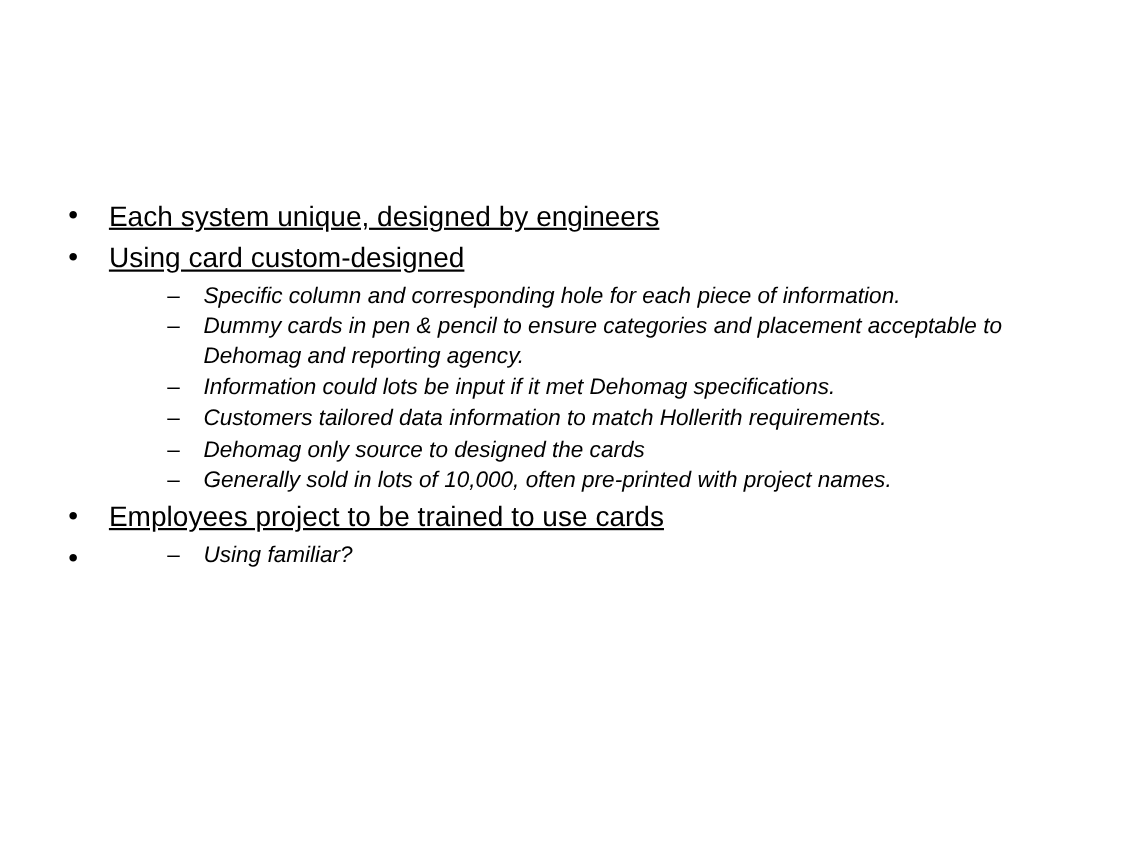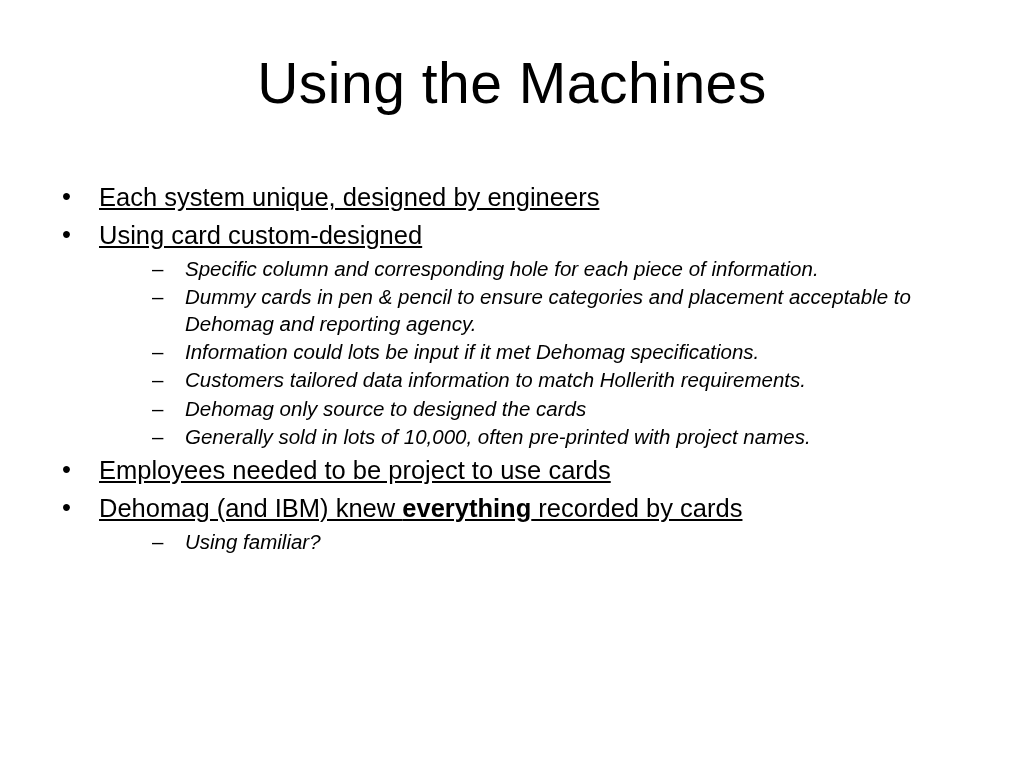--- a/index.html
+++ b/index.html
@@ -89,21 +89,20 @@
     display: block;
     font-style: italic;
   }
   b.strong { font-weight: bold; }
 </style>
 </head>
 <body>
 
 <div class="slide">
 
-  <div class="slide-title">Using the Machines</div>
 
   <div class="body-block">
     <ul class="level1">
 
       <li class="l1">
         <span class="bullet">•</span>
         <span class="l1-text">Each system unique, designed by engineers</span>
       </li>
 
       <li class="l1">
@@ -132,26 +131,25 @@
           </li>
           <li class="l2">
             <span class="dash">–</span>
             <span class="l2-text">Generally sold in lots of 10,000, often pre-printed with project names.</span>
           </li>
         </ul>
       </li>
 
       <li class="l1">
         <span class="bullet">•</span>
-        <span class="l1-text">Employees needed to be project to use cards</span>
+        <span class="l1-text">Employees project to be trained to use cards</span>
       </li>
 
       <li class="l1">
         <span class="bullet">•</span>
-        <span class="l1-text"><span>Dehomag (and IBM) knew </span><b class="strong">everything</b><span> recorded by cards</span></span>
         <ul class="level2">
           <li class="l2">
             <span class="dash">–</span>
             <span class="l2-text">Using familiar?</span>
           </li>
         </ul>
       </li>
 
     </ul>
   </div>

